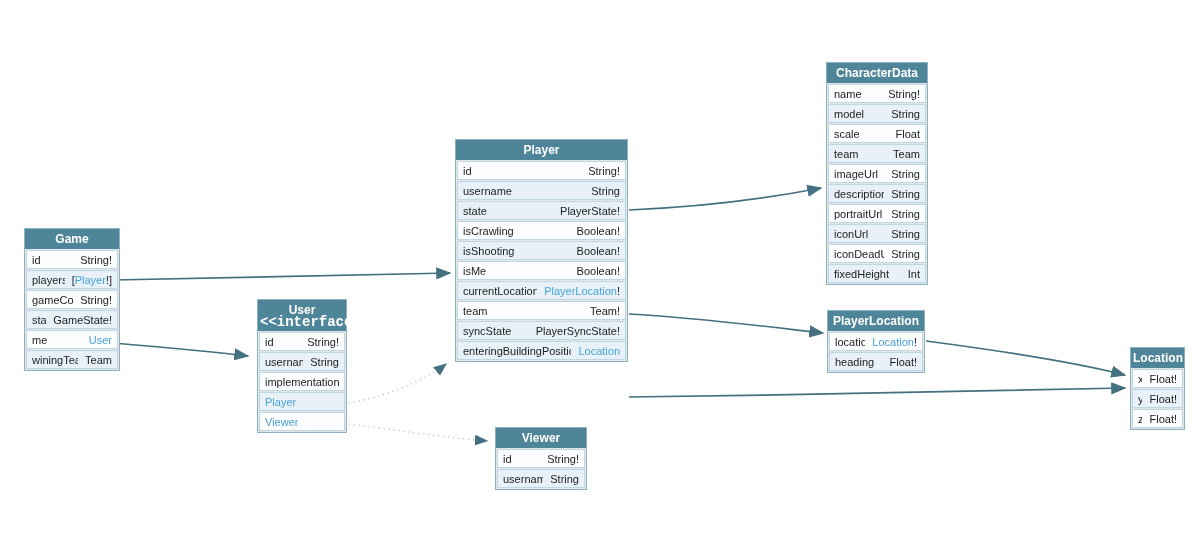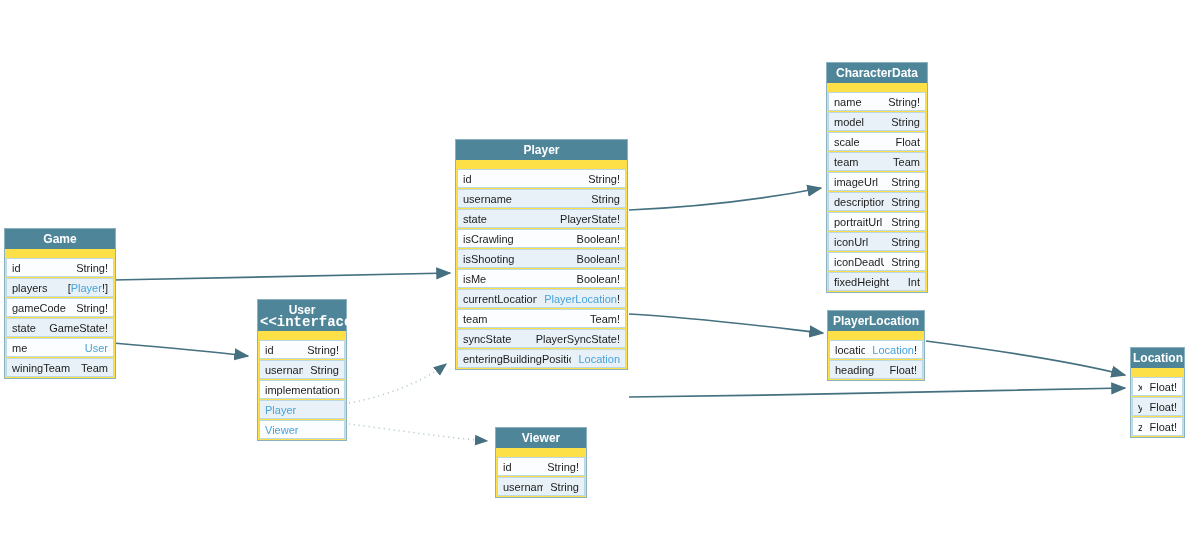--- a/index.html
+++ b/index.html
@@ -1,26 +1,26 @@
 <!DOCTYPE html>
 <html><head>
 <meta charset="utf-8">
 <style>
   html,body{margin:0;padding:0;background:#ffffff;font-family:"Liberation Sans",sans-serif;}
   #canvas{position:relative;width:1200px;height:547px;background:var(--canvas-bg,#ffffff);overflow:hidden;}
   #edges{position:absolute;left:0;top:0;z-index:1;}
-  .table{position:absolute;z-index:2;box-sizing:border-box;border:1px solid var(--table-border);background:#fde047;}
+  .table{position:absolute;z-index:2;box-sizing:border-box;border:1px solid var(--table-border);background:#e5e5e5;}
   .t-header{background:var(--header-bg);color:var(--header-text);text-align:center;font-weight:bold;
             font-size:12px;line-height:14px;padding:3px 2px;white-space:nowrap;}
   .t-sub{font-size:14px;line-height:11px;font-weight:bold;font-family:Liberation Mono, monospace;}
   .t-rows{padding:1px;}
   .t-row{display:flex;justify-content:space-between;align-items:center;height:17px;
          margin-top:1px;border:1px solid var(--row-border);background:var(--row-bg);
          padding:0 5px;font-size:11px;color:var(--field-text);white-space:nowrap;}
-  .t-row:first-child{margin-top:8px;}
+  .t-row:first-child{margin-top:0;}
   .t-row.alt{background:var(--row-alt-bg);}
   .f-name{overflow:hidden;}
   .f-type{margin-left:7px;}
   .link{color:var(--type-link);}
 </style>
 </head>
 <body>
 
 <div id="canvas" style="--canvas-bg: #ffffff; --header-bg: #4f8598; --header-text: #ffffff; --row-bg: #fcfdfe; --row-alt-bg: #e7f1f7; --row-border: #bdd8e2; --table-border: #8ab2c1; --field-text: #1c1c1c; --type-link: #49a2d9; width: 1200px; height: 547px;">
   <svg id="edges" width="1200" height="547" xmlns="http://www.w3.org/2000/svg">
@@ -34,21 +34,21 @@
         <path d="M113,343 C160,347 215,352 248,356" fill="none" stroke="#44707f" stroke-width="1.7" marker-end="url(#arrowhead)"></path>
         <path d="M629,210 C700,207 770,198 821,188" fill="none" stroke="#44707f" stroke-width="1.7" marker-end="url(#arrowhead)"></path>
         <path d="M629,314 C700,318 770,327 823,333" fill="none" stroke="#44707f" stroke-width="1.7" marker-end="url(#arrowhead)"></path>
         <path d="M926,341 C1010,352 1082,364 1125,375" fill="none" stroke="#44707f" stroke-width="1.7" marker-end="url(#arrowhead)"></path>
         <path d="M629,397 C800,395 1000,391 1125,388" fill="none" stroke="#44707f" stroke-width="1.7" marker-end="url(#arrowhead)"></path>
         <path d="M349,403 C385,397 426,380 446,364" fill="none" stroke="#a4bfc8" stroke-width="1.5" stroke-dasharray="1 4" marker-end="url(#arrowhead)"></path>
         <path d="M349,424 C395,430 450,438 487,441" fill="none" stroke="#a4bfc8" stroke-width="1.5" stroke-dasharray="1 4" marker-end="url(#arrowhead)"></path>
       </g>
   </svg>
 
-<div class="table" style="left: 4px; top: 228px; width: 112px;">
+<div class="table" style="left: 24px; top: 228px; width: 96px;">
       <div class="t-header">
         <div class="t-title">Game</div>
       </div>
       <div class="t-rows">
         <div class="t-row">
           <span class="f-name">id</span>
           <span class="f-type"><span>String!</span></span>
         </div>
         <div class="t-row alt">
           <span class="f-name">players</span>

